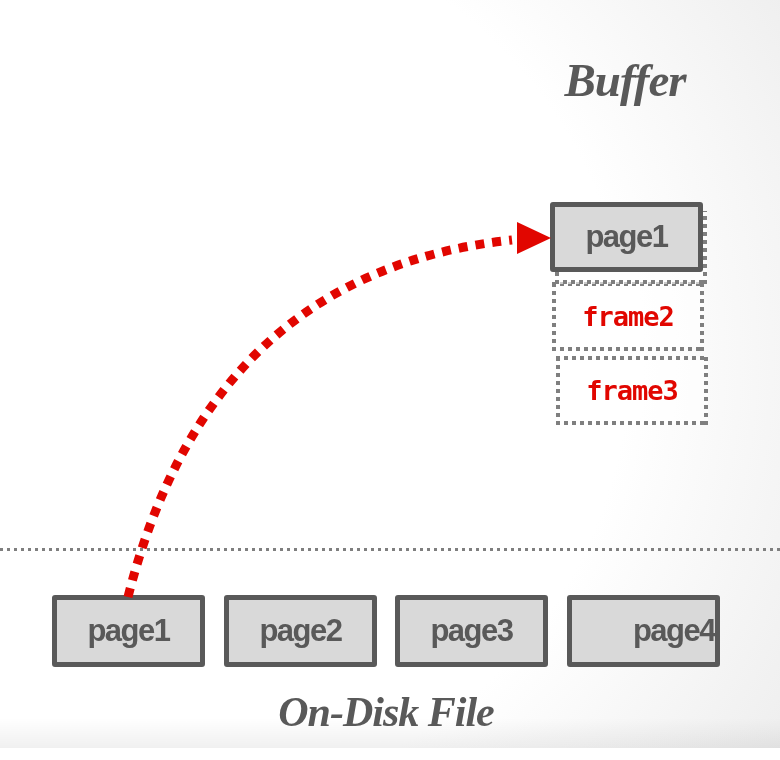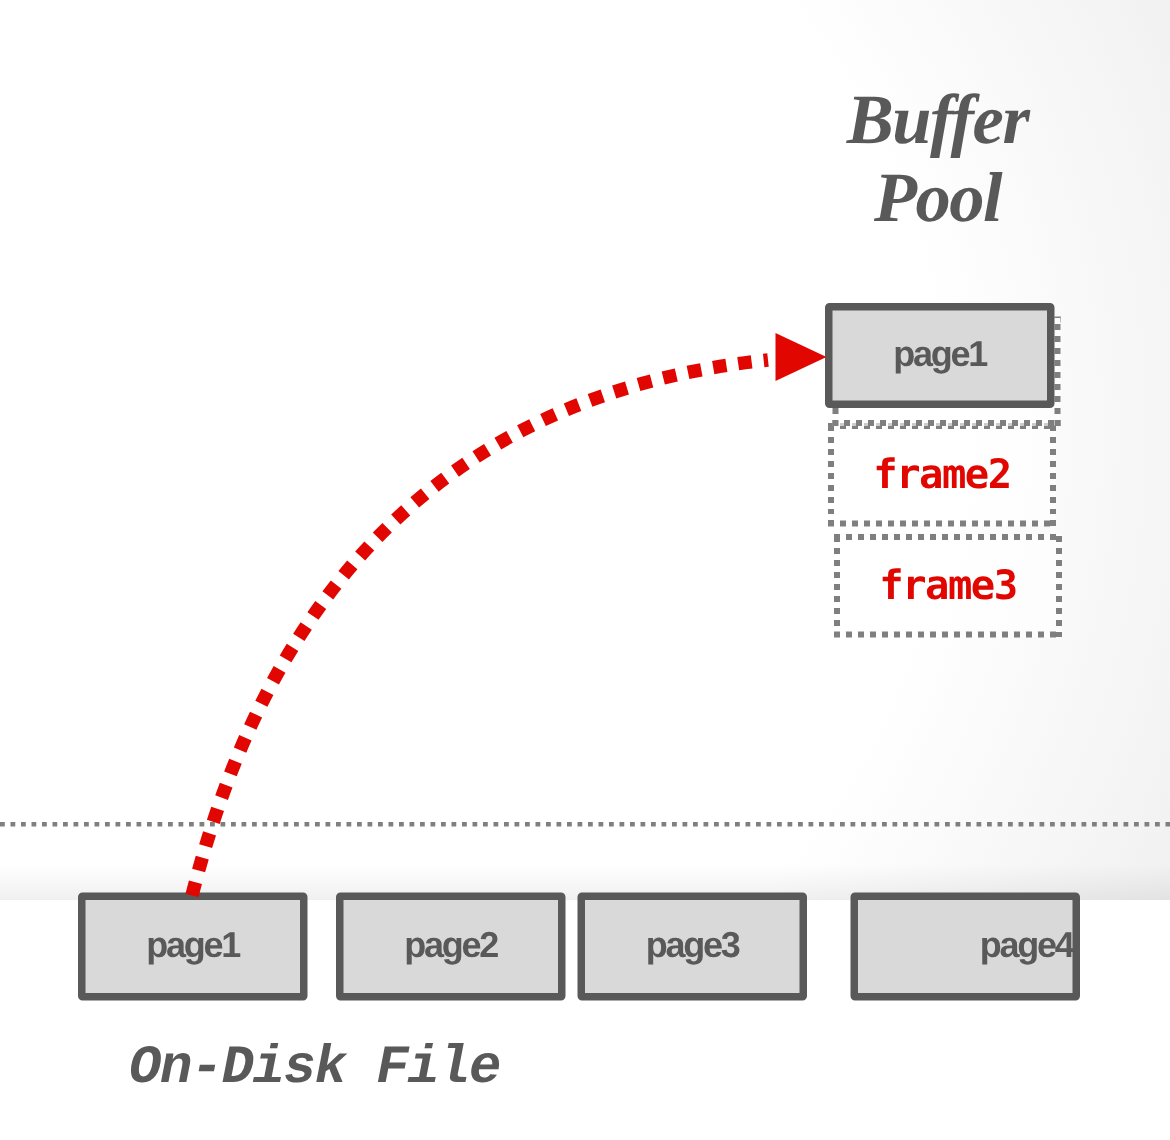--- a/index.html
+++ b/index.html
@@ -6,53 +6,54 @@
     --gray-text:#595959;
     --gray-border:#595959;
     --box-fill:#d9d9d9;
     --dot-gray:#7f7f7f;
     --red:#e10600;
   }
   *{margin:0;padding:0;box-sizing:border-box;}
   html,body{width:780px;height:760px;overflow:hidden;}
   body{font-family:"Liberation Sans",sans-serif;}
   .stage{
-    position:relative;width:780px;height:600px;
+    position:relative;width:780px;height:748px;
     background:
       linear-gradient(to bottom, rgba(0,0,0,0) 96%, rgba(0,0,0,0.06) 100%),
       radial-gradient(circle 760px at 24% 48%, #ffffff 58%, #eaeaea 102%);
     padding-left: 23px;
   }
   .bp-title{
     position:absolute;left:515px;top:54px;width:220px;
     text-align:center;
     font-family:"Liberation Serif",serif;
     font-style:italic;font-weight:bold;
     font-size:47px;line-height:52px;
     color:var(--gray-text);
     letter-spacing:-1px;
   }
   .disk-title{
     position:absolute;left:86px;top:686px;width:600px;
-    font-family:Liberation Mono, monospace;
+    text-align:center;
+    font-family:Liberation Serif, serif;
     font-style:italic;font-weight:bold;
-    font-size:36px;line-height:52px;
+    font-size:42px;line-height:52px;
     color:var(--gray-text);
     letter-spacing:-1px;
   }
   .solid-box{
     position:absolute;width:153px;height:72px;
     background:var(--box-fill);
     border:5px solid var(--gray-border);
     border-radius:3px;
     display:flex;align-items:center;justify-content:center;
   }
   .box-label{
     font-family:"Liberation Sans",sans-serif;
-    font-weight:bold;font-size:24px;color:var(--gray-text);
+    font-weight:bold;font-size:31px;color:var(--gray-text);
     letter-spacing:-1.5px;
   }
   
   .dotted-box{
     position:absolute;width:152px;height:69px;
     background-color:rgba(255,255,255,0.6);
     background-image:
       repeating-linear-gradient(90deg, var(--dot-gray) 0 4px, transparent 4px 8px),
       repeating-linear-gradient(90deg, var(--dot-gray) 0 4px, transparent 4px 8px),
       repeating-linear-gradient(0deg,  var(--dot-gray) 0 4px, transparent 4px 8px),
@@ -73,39 +74,38 @@
   .frame3{left:556px;top:356px;text-align:center;}
   .frame4{left:552px;top:430px;}
   .separator{
     position:absolute;left:0;top:548px;width:780px;height:3px;
     background-image:repeating-linear-gradient(90deg, var(--dot-gray) 0 3px, transparent 3px 7px);
     background-repeat:repeat-x;background-size:7px 3px;
   }
   .disk-row-box{top:595px;}
   .dp1{left:52px;}
   .dp2{left:224px;}
-  .dp3{left:385px;}
+  .dp3{left:395px;}
   .dp4{left:567px;justify-content:flex-end;}
   .arrow-layer{position:absolute;left:0;top:0;width:780px;height:760px;z-index:3;pointer-events:none;}
   .arrow-path{fill:none;stroke:var(--red);stroke-width:9;stroke-dasharray:9 8;stroke-linecap:butt;}
   .arrow-head{fill:var(--red);stroke:none;}
 </style>
 </head>
 <body>
 
 <div class="stage">
 
   <svg class="arrow-layer" viewBox="0 0 780 760">
     <path class="arrow-path" d="M 128 597 Q 210 272 512 240"></path>
     <polygon class="arrow-head" points="551,238 517,222 517,254"></polygon>
   </svg>
 
   <div class="bp-title">
     <div>Buffer</div>
-    <div>Pool</div>
   </div>
 
   <div class="dotted-box ghost" style="left:555px;top:211px;height:73px;"></div>
 
   <div class="solid-box bp-page1">
     <span class="box-label">page1</span>
   </div>
 
   <div class="dotted-box frame2">
     <span class="frame-label">frame2</span>

